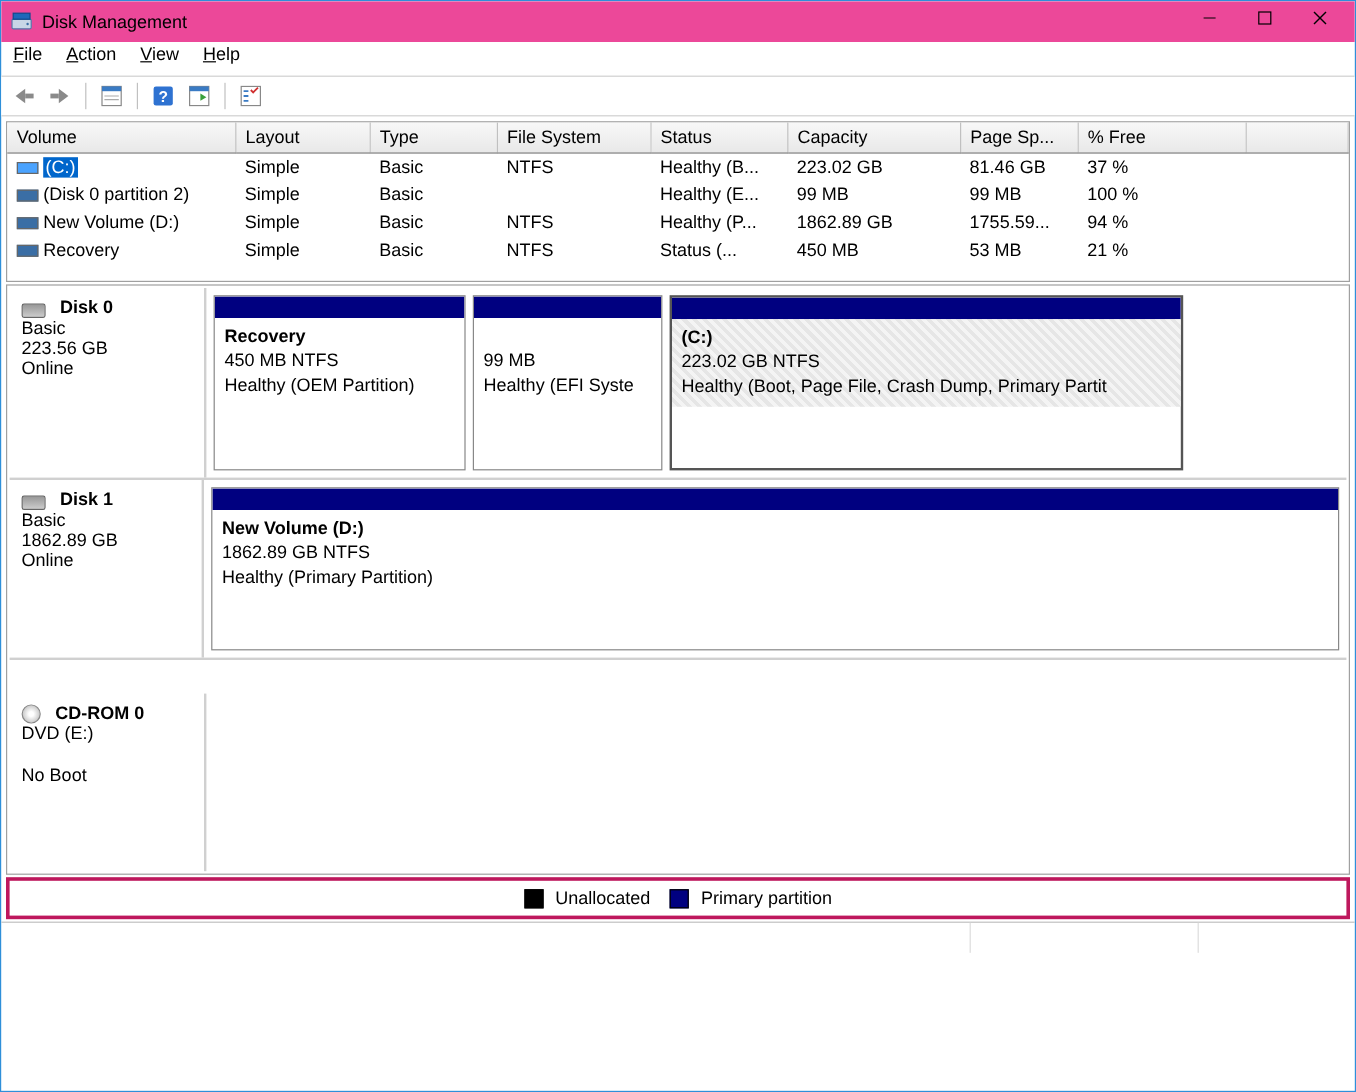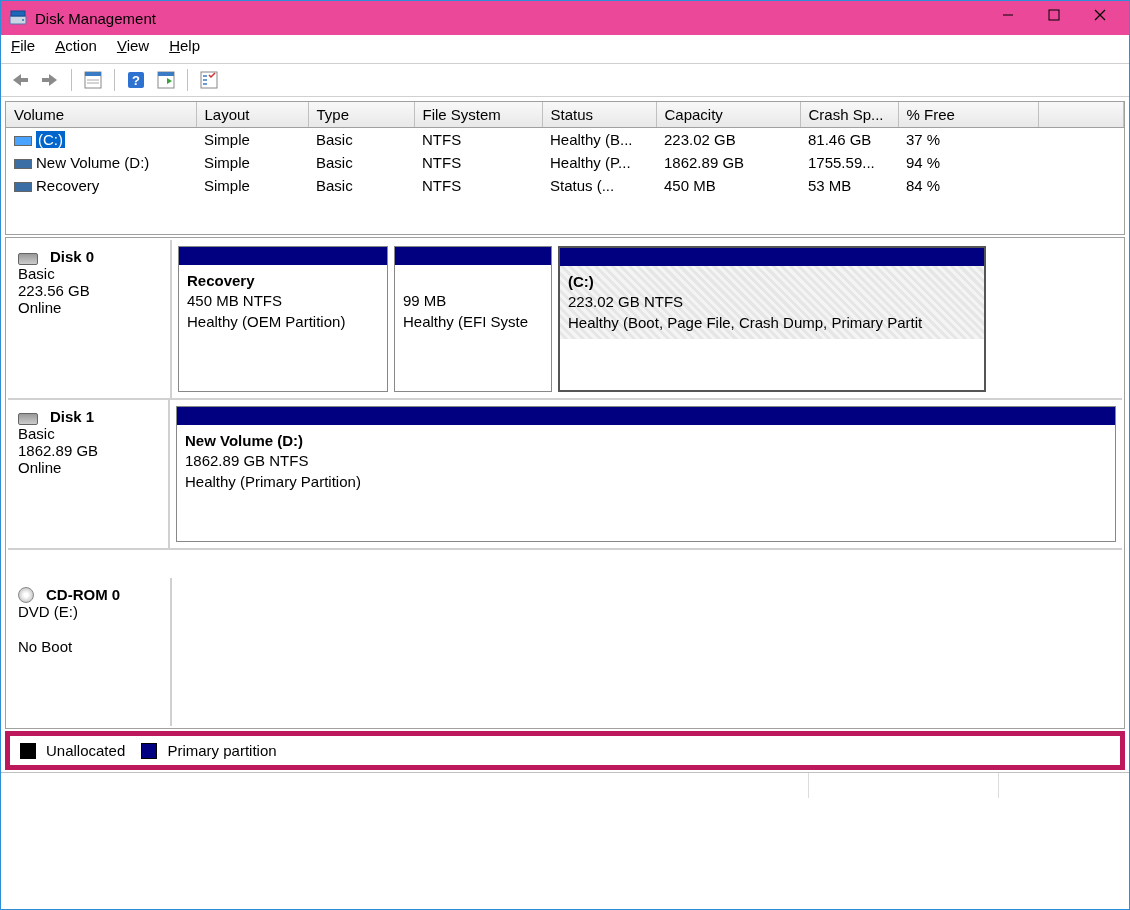--- a/index.html
+++ b/index.html
@@ -112,25 +112,26 @@
   .part.selected .part-body {
     background:repeating-linear-gradient(45deg,#f4f4f4,#f4f4f4 3px,#e6e6e6 3px,#e6e6e6 6px);
   }
   .disk-icon { display:inline-block; width:20px; height:12px;
     background:linear-gradient(#999,#ccc); border:1px solid #666; border-radius:2px; }
   .cd-icon { display:inline-block; width:16px; height:16px;
     border:1px solid #888; border-radius:50%;
     background:radial-gradient(circle,#fff 20%,#ccc 70%); }
   
   .legend {
-    border:5px solid #be185d;
+    border:3px solid #be185d;
     margin:2px 4px;
     padding:6px 10px;
     display:flex; align-items:center; gap:6px;
     font-size:15px;
+    justify-content:center;
   }
   .swatch { display:inline-block; width:16px; height:16px; border:1px solid #000; margin-right:4px; vertical-align:middle; }
   .swatch.black { background:#000; }
   .swatch.navy { background:#000080; }
   
   .statusbar {
     height:26px;
     border-top:1px solid #c0c0c0;
     display:flex;
   }
@@ -236,57 +237,68 @@
         <col>
     </colgroup>
     <thead>
       <tr>
         <th>Volume</th>
         <th>Layout</th>
         <th>Type</th>
         <th>File System</th>
         <th>Status</th>
         <th>Capacity</th>
-        <th>Crash Sp...</th>
+        <th>Page Sp...</th>
         <th>% Free</th>
         <th></th>
       </tr>
     </thead>
     <tbody id="vol-body">
         <tr>
           <td><span class="vol-icon" style="background:#4aa3ff"></span><span class="vol-sel">(C:)</span></td>
           <td>Simple</td>
           <td>Basic</td>
           <td>NTFS</td>
           <td>Healthy (B...</td>
           <td>223.02 GB</td>
           <td>81.46 GB</td>
           <td>37 %</td>
           <td></td>
         </tr>
         <tr>
+          <td><span class="vol-icon"></span>(Disk 0 partition 2)</td>
+          <td>Simple</td>
+          <td>Basic</td>
+          <td></td>
+          <td>Healthy (E...</td>
+          <td>99 MB</td>
+          <td>99 MB</td>
+          <td>100 %</td>
+          <td></td>
+        </tr>
+        <tr>
           <td><span class="vol-icon"></span>New Volume (D:)</td>
           <td>Simple</td>
           <td>Basic</td>
           <td>NTFS</td>
           <td>Healthy (P...</td>
           <td>1862.89 GB</td>
           <td>1755.59...</td>
           <td>94 %</td>
           <td></td>
         </tr>
         <tr>
           <td><span class="vol-icon"></span>Recovery</td>
           <td>Simple</td>
           <td>Basic</td>
           <td>NTFS</td>
           <td>Status (...</td>
           <td>450 MB</td>
           <td>53 MB</td>
-          <td>84 %</td>
+          <td>21 %</td>
           <td></td>
         </tr>
       </tbody>
   </table>
 </div>
 
 <div class="disk-pane" id="disk-pane">
     <div class="disk-row" style="min-height: 160px;">
       <div class="disk-label">
         <div class="dname">

